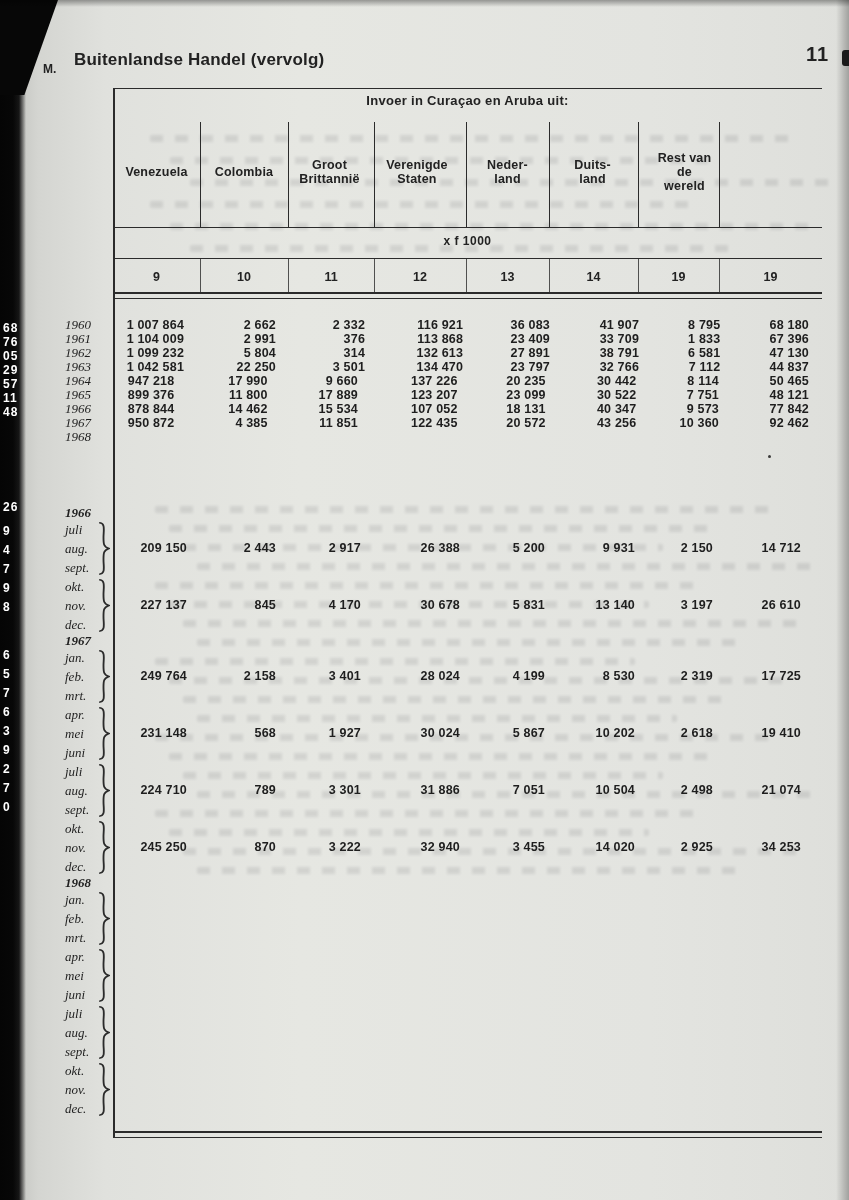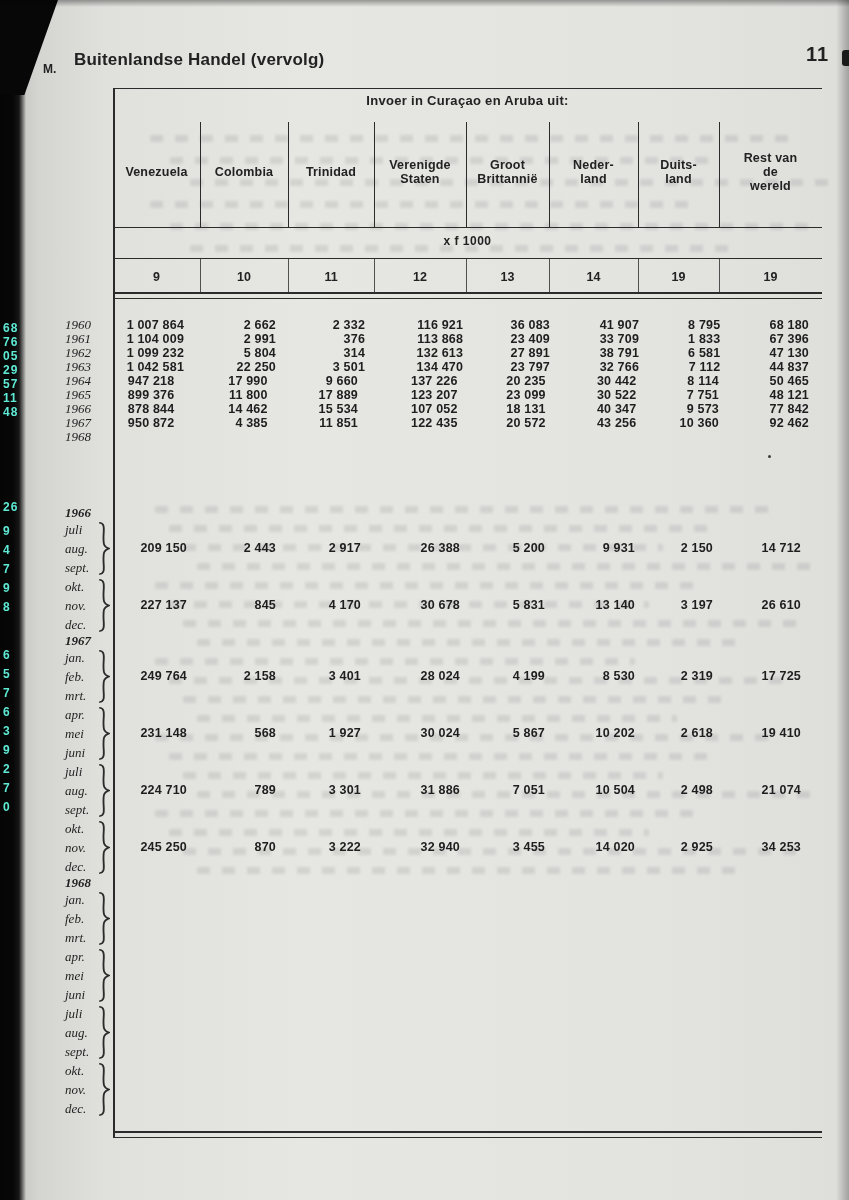--- a/index.html
+++ b/index.html
@@ -60,21 +60,21 @@
   .cell.c2{width:86px;padding-right:13px}
   .cell.c3{width:92px;padding-right:6px}
   .cell.c4{width:83px;padding-right:4px}
   .cell.c5{width:89px;padding-right:3px}
   .cell.c6{width:81px;padding-right:6px}
   .cell.c7{width:103px;padding-right:21px}
   .brace{position:absolute;left:37px;width:13px;height:55px;pointer-events:none;}
   .brace svg{display:block;width:13px;height:55px;}
 
   
-  .mfrag{position:absolute;left:3px;font-size:12px;font-weight:bold;color:#5eead4;
+  .mfrag{position:absolute;left:3px;font-size:12px;font-weight:bold;color:#ffffff;
     font-family:"Liberation Sans",sans-serif;letter-spacing:1px;}
   .smudge{position:absolute;height:7px;filter:blur(1.4px);opacity:.10;border-radius:2px;
     background:repeating-linear-gradient(90deg,#2c2c34 0px,#2c2c34 13px,transparent 13px,transparent 25px);}
   .ink-dot{position:absolute;width:3px;height:3px;border-radius:50%;background:#3a3a3a;}
 </style>
 </head>
 <body>
 
 <div class="paper"></div>
 
@@ -130,25 +130,24 @@
     <div class="vline" style="left: 638px; top: 122px; width: 1.2px; height: 105px;"></div>
     <div class="vline" style="left: 638px; top: 258px; width: 1px; height: 34px; opacity: 0.8;"></div>
     <div class="vline" style="left: 719px; top: 122px; width: 1.2px; height: 105px;"></div>
     <div class="vline" style="left: 719px; top: 258px; width: 1px; height: 34px; opacity: 0.8;"></div>
   </div>
 
 <div class="table-title">Invoer in Curaçao en Aruba uit:</div>
 <div class="col-headers">
   <div class="hcell w0">Venezuela</div>
   <div class="hcell w1">Colombia</div>
-  <div class="hcell w2">Trinidad</div>
+  <div class="hcell w4">Groot
+Brittannië</div>
   <div class="hcell w3">Verenigde
 Staten</div>
-  <div class="hcell w4">Groot
-Brittannië</div>
   <div class="hcell w5">Neder-
 land</div>
   <div class="hcell w6">Duits-
 land</div>
   <div class="hcell w7">Rest van
 de
 wereld</div>
 </div>
 <div class="unit-row">x f 1000</div>
 <div class="num-row">

